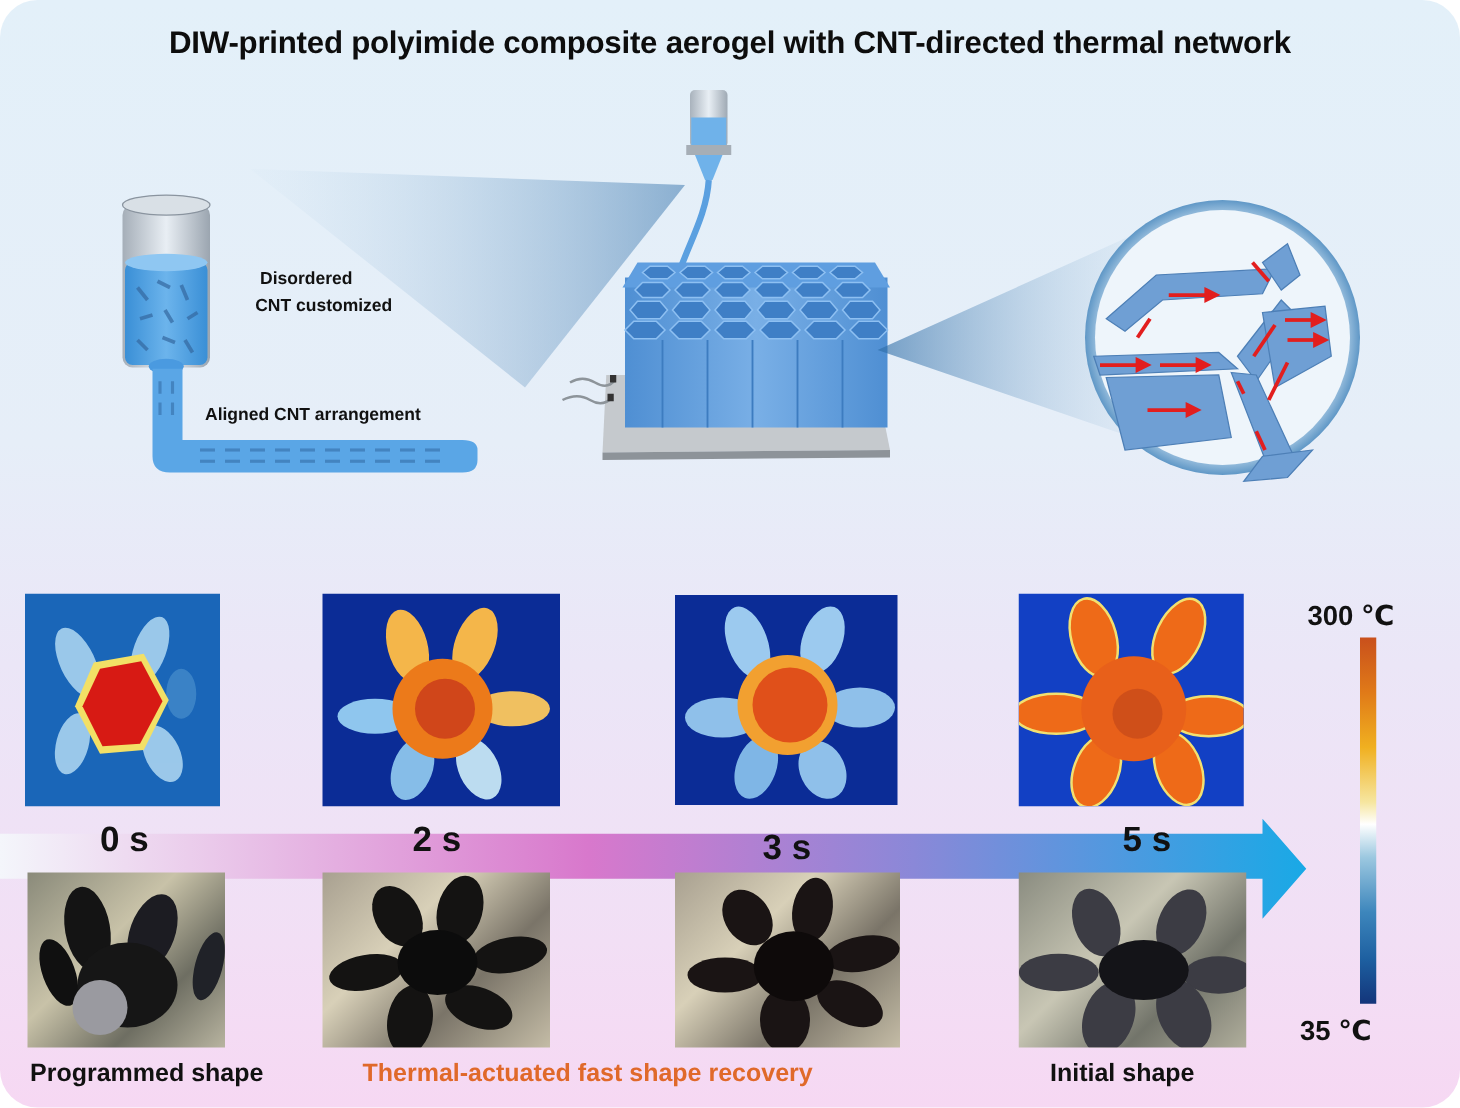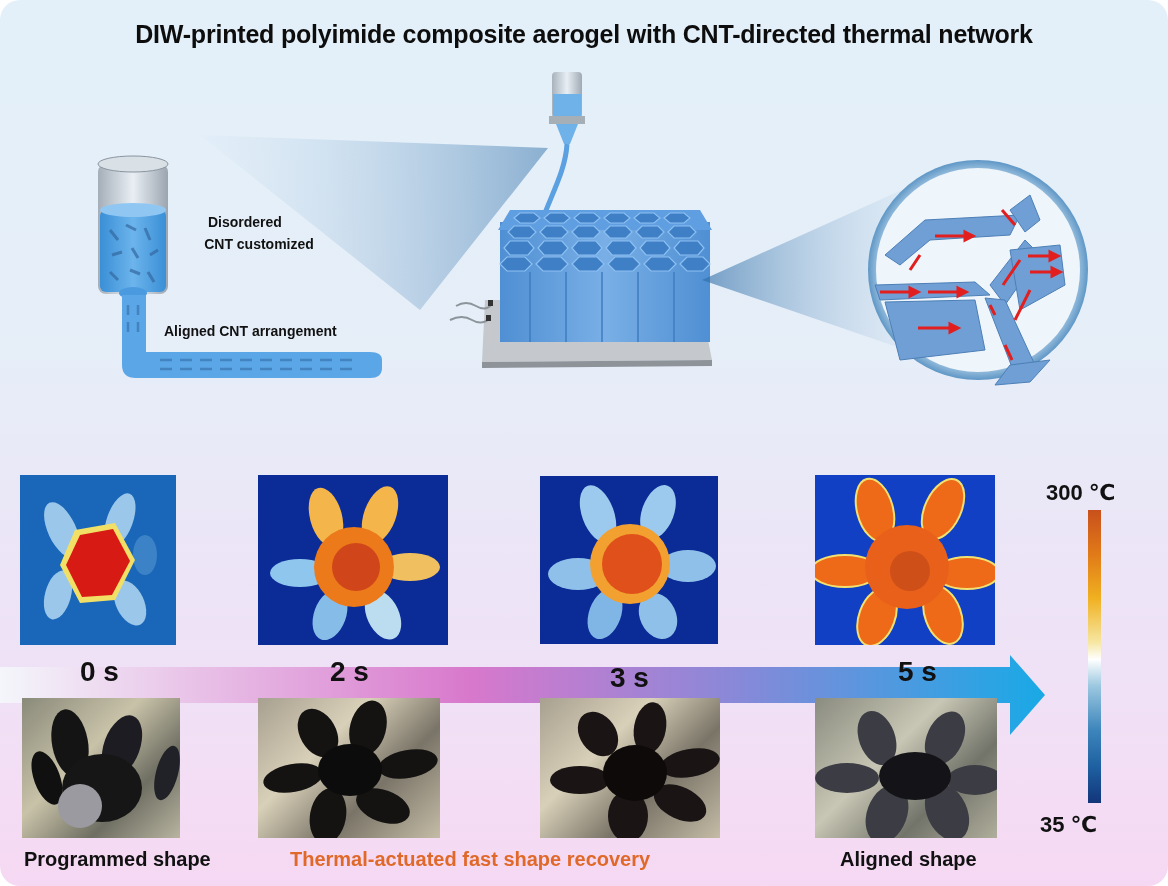--- a/index.html
+++ b/index.html
@@ -3,21 +3,21 @@
 <meta charset="utf-8">
 <style>
   html, body { margin: 0; padding: 0; }
   body {
     width: 1168px; height: 886px; overflow: hidden;
     background: #ffffff;
     font-family: "Liberation Sans", "DejaVu Sans", sans-serif;
   }
   .panel {
     position: absolute; left: 0; top: 0; width: 1168px; height: 886px;
-    border-radius: 20px;
+    border-radius: 30px;
     background: linear-gradient(180deg, #e3f0f9 0%, #e6eef8 40%, #ebe6f7 60%, #f2dff5 85%, #f6d8f3 100%);
     overflow: hidden;
   }
   .abs { position: absolute; }
   .title {
     left: 0; width: 1168px; top: 20px; text-align: center;
     font-weight: bold; font-size: 25px; color: #0d0d0d; letter-spacing: -0.2px;
   }
   .subtitle {
     left: 0; width: 1168px; top: 430px; text-align: center;
@@ -359,15 +359,15 @@
       <ellipse cx="100" cy="78" rx="36" ry="24" fill="#141418"></ellipse>
     </svg>
   </div>
 
   <div class="cbar-label" style="left:1046px;top:480px;">300 ℃</div>
   <div class="colorbar"></div>
   <div class="cbar-label" style="left:1040px;top:812px;">35 ℃</div>
 
   <div class="bottom-label" style="left:24px;color:#111;">Programmed shape</div>
   <div class="bottom-label" style="left:290px;color:#e0692a;">Thermal-actuated fast shape recovery</div>
-  <div class="bottom-label" style="left:840px;color:#111;">Aligned shape</div>
+  <div class="bottom-label" style="left:840px;color:#111;">Initial shape</div>
 
 </div>
 
 </body></html>

